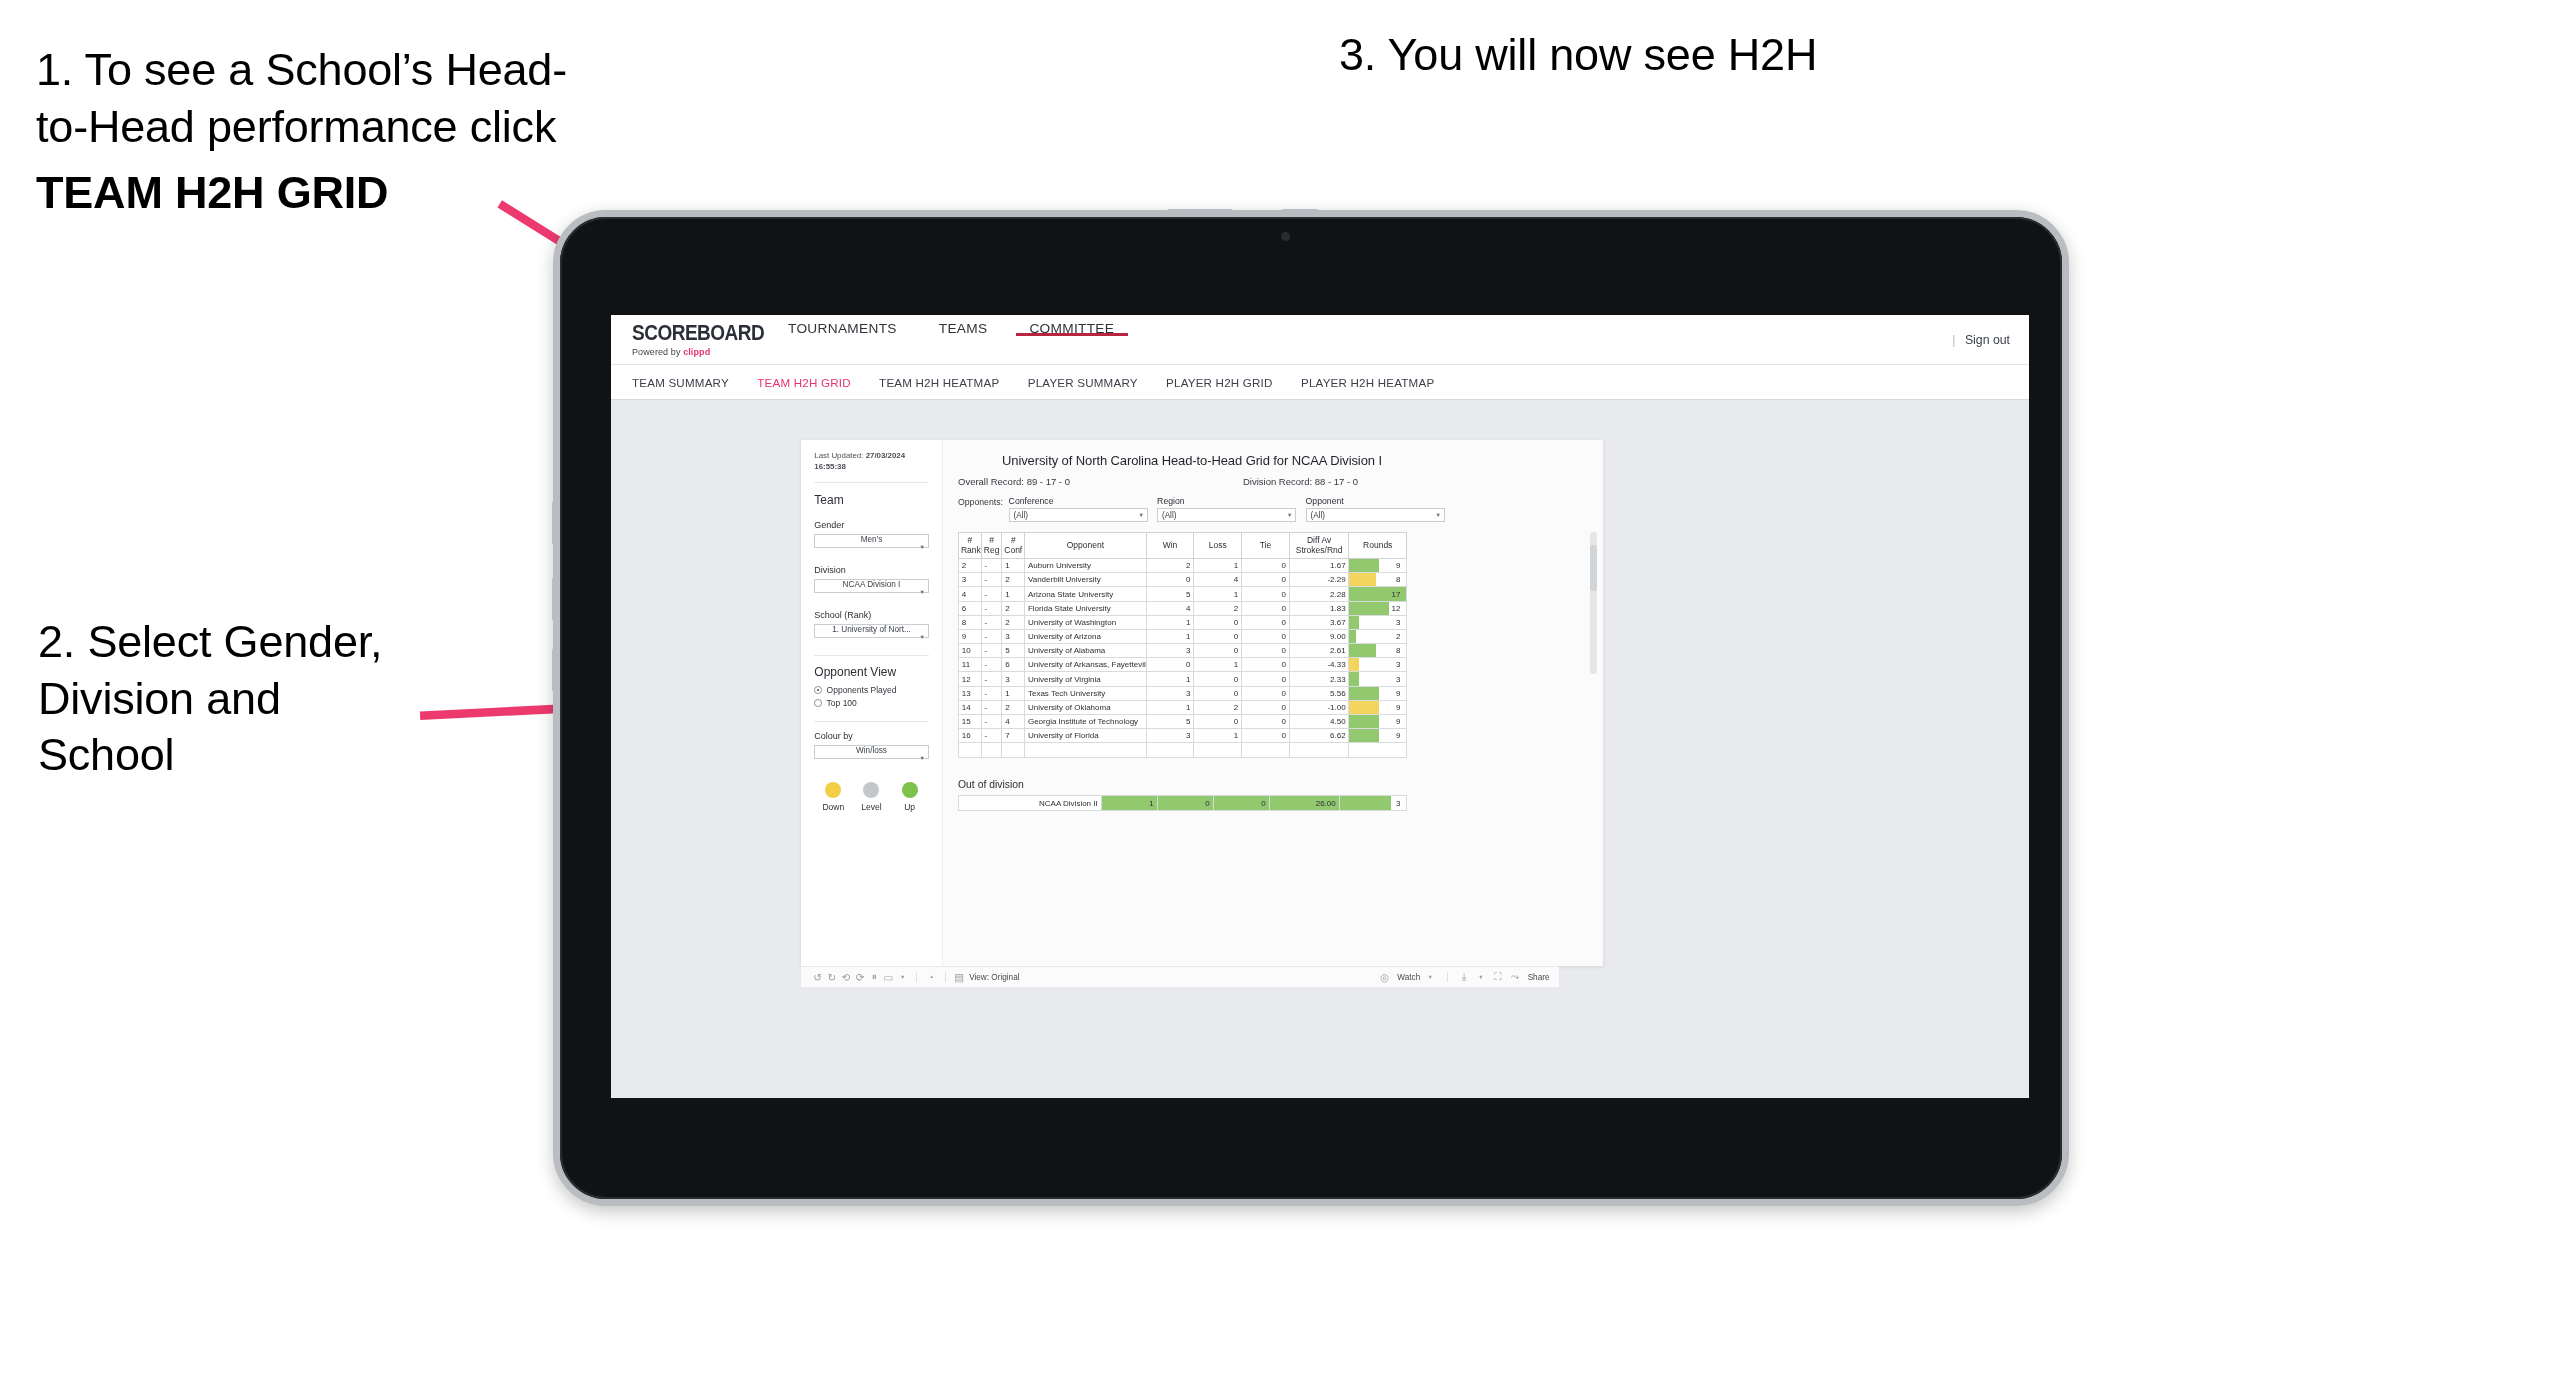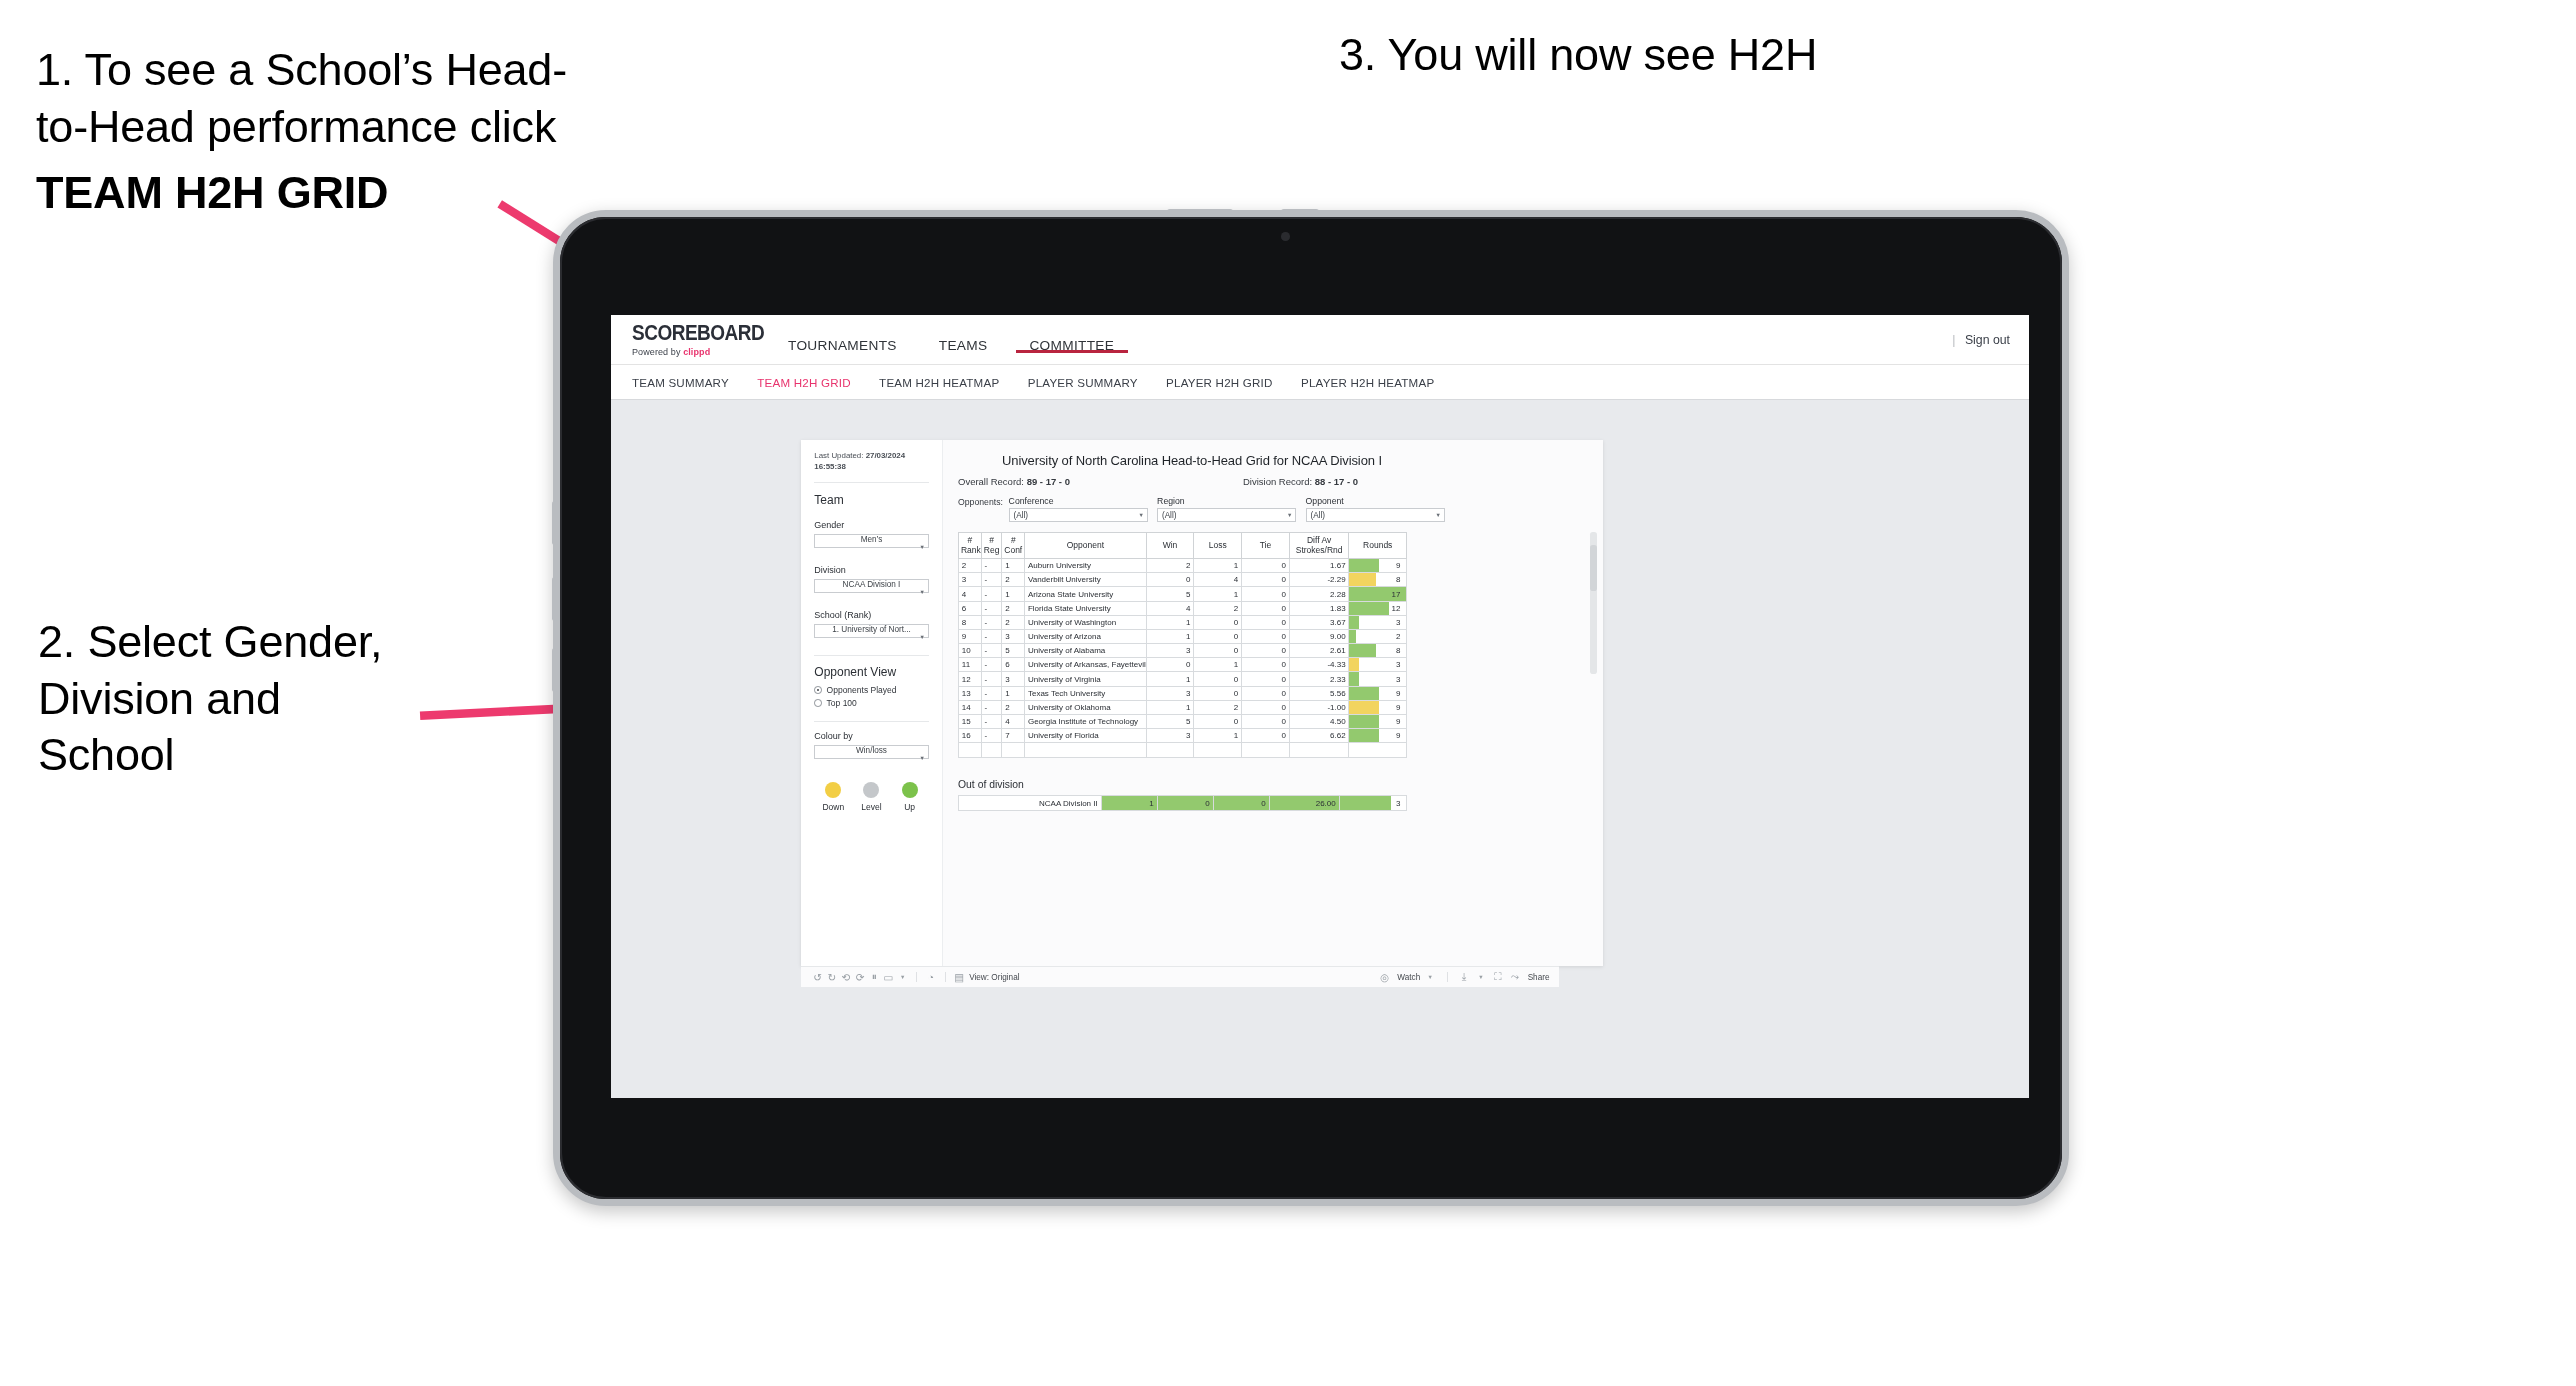--- a/index.html
+++ b/index.html
@@ -101,21 +101,21 @@
   #logo-sub {
     font-size: 9px;
     color: #3a3f48;
     margin-top: 5.7px;
     letter-spacing: 0.1px;
   }
   #logo-sub .brand { color: #e8336d; font-weight: bold; }
 
   .topnav {
     display: flex;
-    align-items: center;
+    align-items: flex-start;
     height: 49px;
     margin-left: 23px;
     margin-top: 12px;
   }
   .topnav-item {
     display: flex;
     align-items: center;
     padding: 0 21px;
     font-size: 13.7px;
     color: #2f3338;
@@ -278,21 +278,21 @@
     letter-spacing: -0.1px;
     margin-left: 44px;
   }
   #record-row {
     display: flex;
     font-size: 9.5px;
     color: #35393f;
     margin-bottom: 9.5px;
   }
   #record-row .rec-div { margin-left: 173px; }
-  #record-row b { font-weight: bold; margin-top: 24px; }
+  #record-row b { font-weight: normal; margin-top: 24px; }
 
   #opp-filters {
     display: flex;
     align-items: flex-end;
     margin-bottom: 9.5px;
   }
   #opp-label { font-size: 8.7px; color: #35393f; margin-bottom: 15px; margin-right: 5.7px; }
   .opp-field { margin-right: 9.5px; }
   .opp-field .fl { font-size: 8.7px; color: #2b2f35; margin-bottom: 1.9px; }
   .opp-sel {

